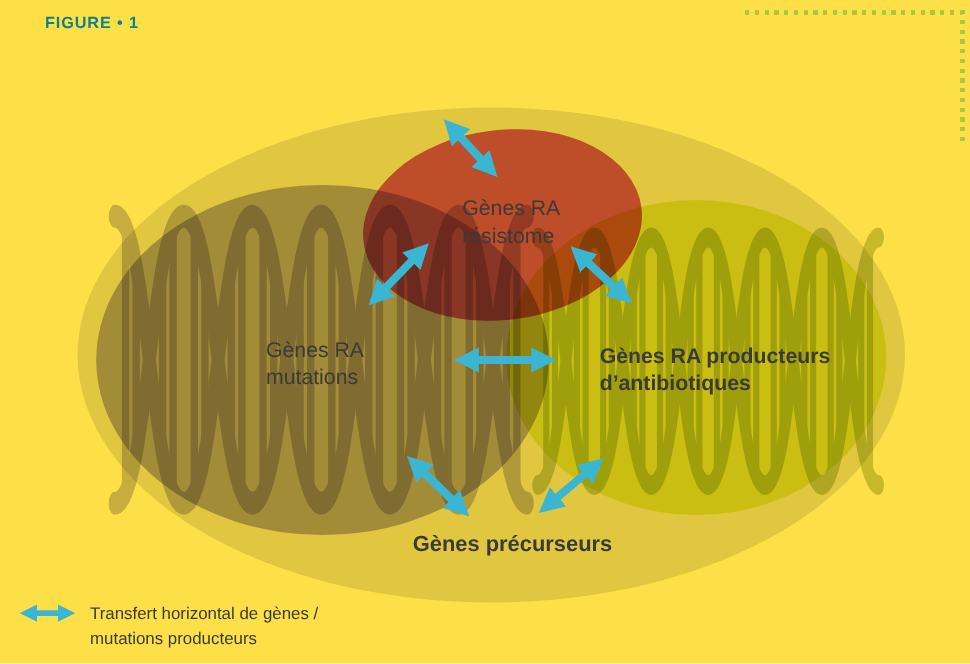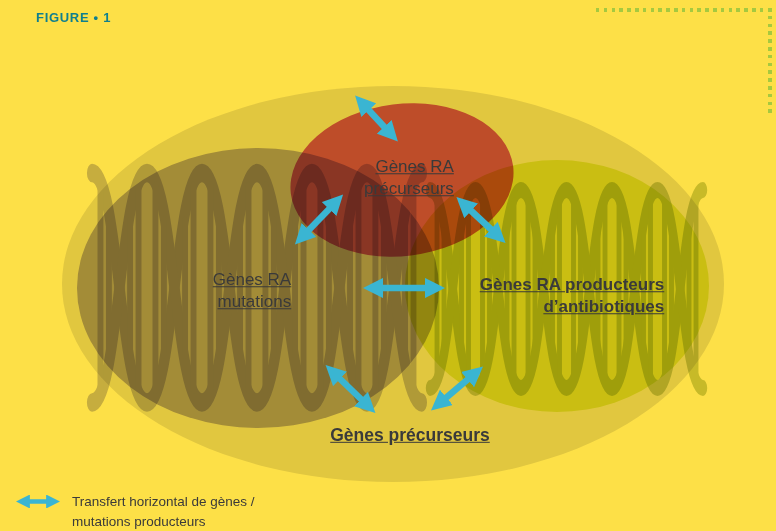--- a/index.html
+++ b/index.html
@@ -11,26 +11,26 @@
   .fig-title{position:absolute;left:14px;top:38px;background:#e8e8e8;color:#222;
              font-size:15px;font-weight:bold;padding:7px 14px;}
 
   .dots-h{position:absolute;left:596px;top:8px;width:174px;height:3.5px;
           background:repeating-linear-gradient(90deg,#a6c93f 0 3.5px,transparent 3.5px 7.8px);}
   .dots-v{position:absolute;left:768px;top:8px;width:3.5px;height:108px;
           background:repeating-linear-gradient(180deg,#a6c93f 0 3.5px,transparent 3.5px 7.8px);}
 
   svg.venn{position:absolute;left:0;top:0;}
 
-  .lbl{position:absolute;text-align:right;color:#3a3a3a;font-size:17px;line-height:1.28;
-       transform:translate(-50%,-50%);white-space:nowrap;text-decoration:underline;}
+  .lbl{position:absolute;text-align:left;color:#3a3a3a;font-size:17px;line-height:1.28;
+       transform:translate(-50%,-50%);white-space:nowrap;}
   .lbl.bold{font-weight:bold;}
   .lbl span{display:block;}
 
-  .legend{position:absolute;left:14px;top:492px;display:flex;align-items:flex-start;gap:10px;}
+  .legend{position:absolute;left:14px;top:481px;display:flex;align-items:flex-start;gap:10px;}
   .legend-text{font-size:13.5px;color:#3a3a3a;line-height:1.45;}
   .legend svg{margin-top:2px;}
 </style>
 </head>
 <body>
 
 <div id="canvas">
 
   <div class="fig-label">FIGURE • 1</div>
 
@@ -66,21 +66,21 @@
       <line x1="304" y1="235" x2="334" y2="204" marker-start="url(#ah)" marker-end="url(#ah)"></line>
       <line x1="466" y1="206" x2="496" y2="234" marker-start="url(#ah)" marker-end="url(#ah)"></line>
       <line x1="376" y1="288" x2="432" y2="288" marker-start="url(#ah)" marker-end="url(#ah)"></line>
       <line x1="335" y1="374" x2="366" y2="404" marker-start="url(#ah)" marker-end="url(#ah)"></line>
       <line x1="473" y1="375" x2="441" y2="402" marker-start="url(#ah)" marker-end="url(#ah)"></line>
     </g>
   </svg>
 
   <div class="lbl" style="left:409px;top:178px;">
     <span>Gènes RA</span>
-    <span>précurseurs</span>
+    <span>résistome</span>
   </div>
 
   <div class="lbl" style="left:252px;top:291px;">
     <span>Gènes RA</span>
     <span>mutations</span>
   </div>
 
   <div class="lbl bold" style="left:410px;top:435px;font-size:17.5px;">
     <span>Gènes précurseurs</span>
   </div>

